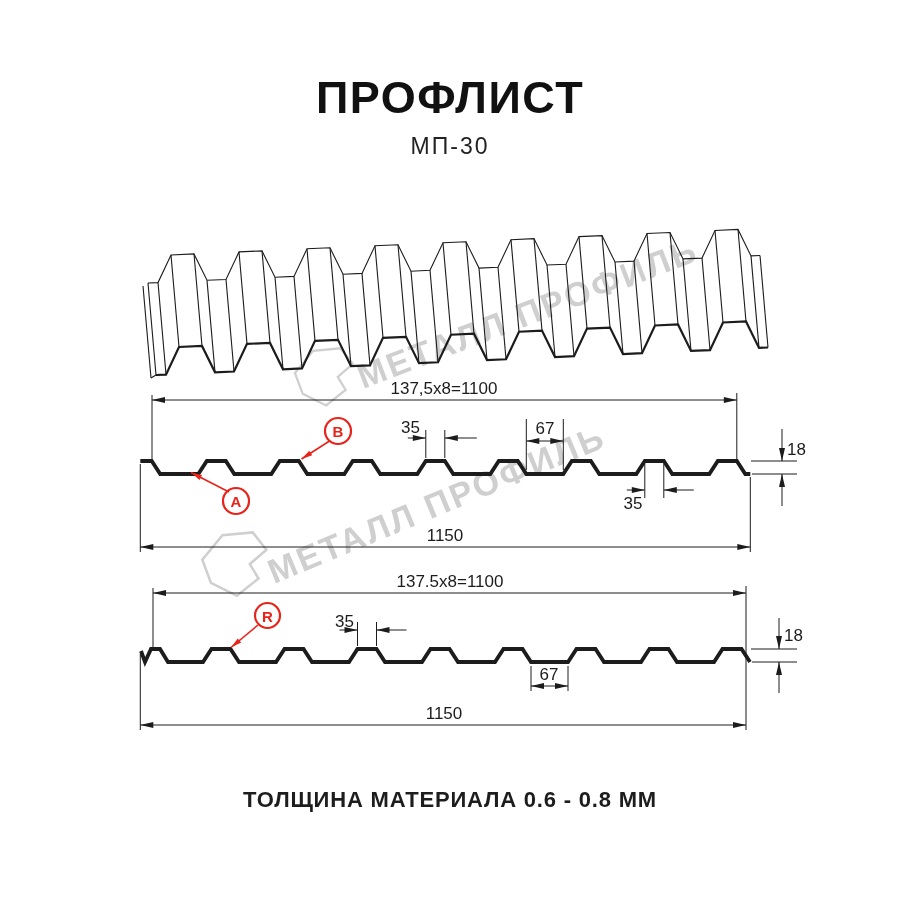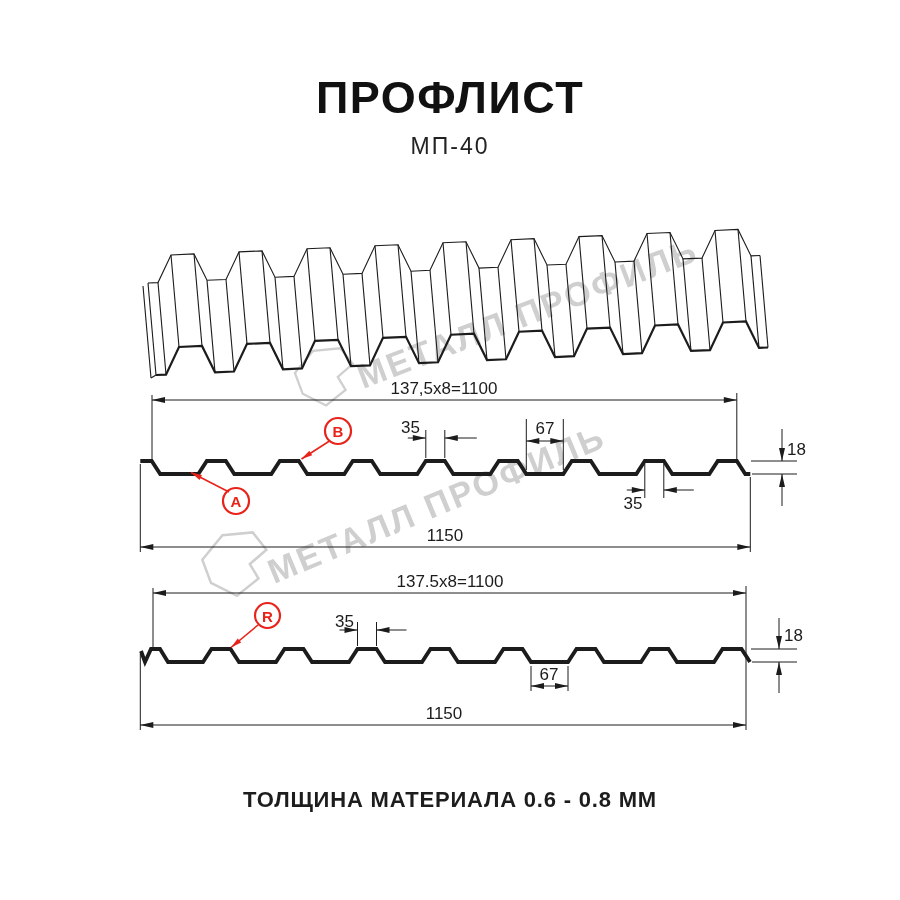--- a/index.html
+++ b/index.html
@@ -15,21 +15,21 @@
   .dim-text{font-size:17px;fill:#1c1c1c;}
   .red-letter{font-size:15px;font-weight:600;fill:#e8231a;}
   .wm-text{font-size:34px;font-weight:700;letter-spacing:2.5px;fill:#cfcfcf;}
 </style>
 </head>
 <body>
 
 <div class="canvas">
 
   <div class="title">ПРОФЛИСТ</div>
-  <div class="subtitle">МП-40</div>
+  <div class="subtitle">МП-30</div>
 
   <svg width="900" height="900" viewBox="0 0 900 900">
 
     <g>
       <path d="M6,40 L34,6 L76,2 L95,26 L72,46 L84,66 L54,90 L18,72 Z" transform="translate(291,347) scale(0.65)" fill="none" stroke="#cfcfcf" stroke-width="3.5"></path>
       <g transform="translate(363,389) rotate(-21)">
         <text class="wm-text" x="0" y="0">МЕТАЛЛ ПРОФИЛЬ</text>
       </g>
     </g>
 

